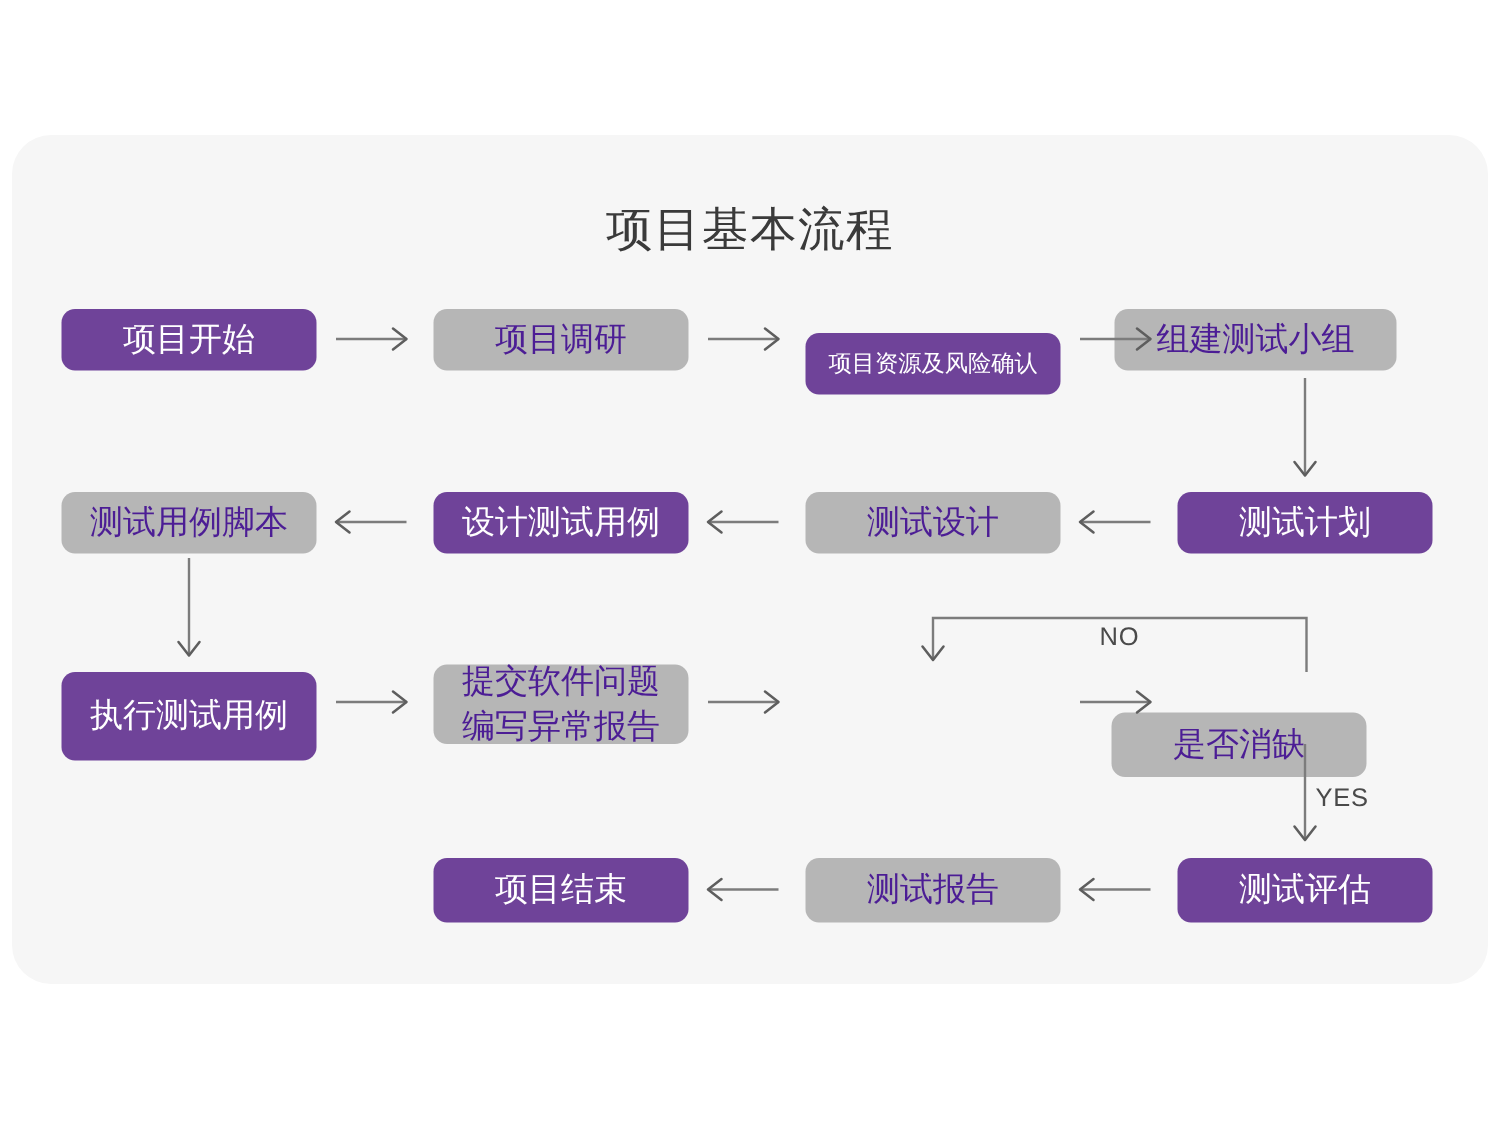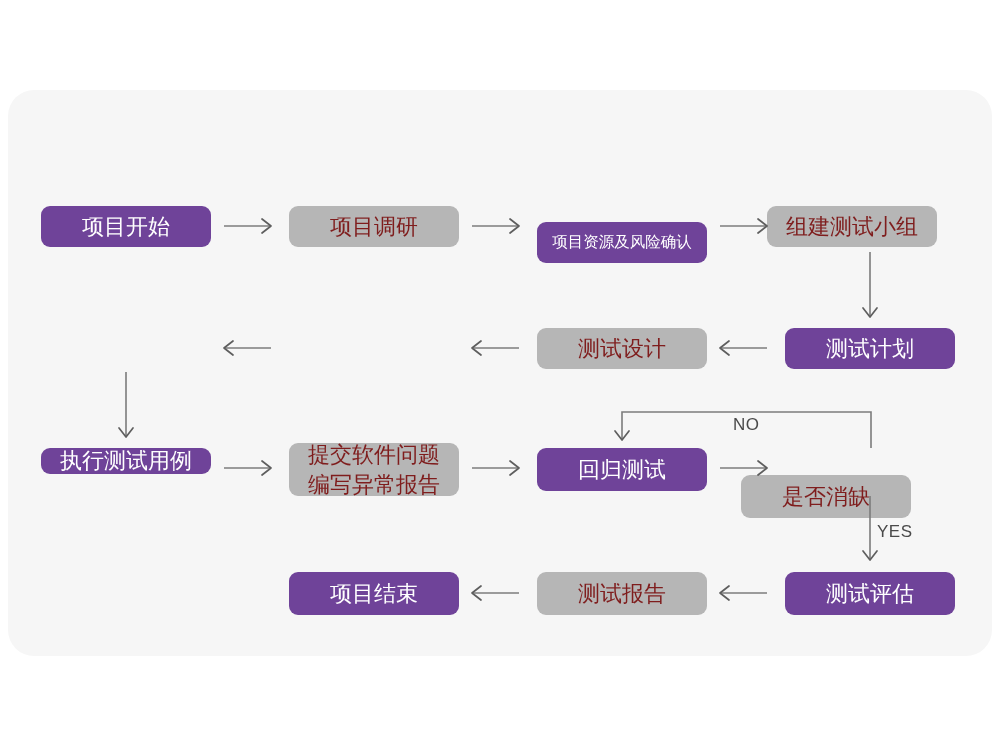--- a/index.html
+++ b/index.html
@@ -49,21 +49,21 @@
     font-family: "DejaVu Sans", "Liberation Sans", sans-serif;
     white-space: pre-line;
     padding: 0 6px;
   }
   .node.purple {
     background: #6f4399;
     color: #ffffff;
   }
   .node.gray {
     background: #b6b6b6;
-    color: #7f1d1d;
+    color: #4c1d95;
   }
   .edge-label {
     position: absolute;
     font-size: 17px;
     color: #4a4a4a;
     font-family: "Liberation Sans", "DejaVu Sans", sans-serif;
     letter-spacing: 0.5px;
   }
   svg.arrows {
     position: absolute;
@@ -77,41 +77,43 @@
   .ln { stroke: #7c7c7c; stroke-width: 1.6px; fill: none; }
   .hd { stroke: #5e5e5e; stroke-width: 1.7px; fill: none; stroke-linecap: round; stroke-linejoin: round; }
 </style>
 </head>
 <body>
 
 <div id="root">
 
   <div class="card">
 
+    <div class="title">项目基本流程</div>
 
     <div class="node purple" style="left:33px; top:116px; width:170px; height:41px;">项目开始</div>
 
     <div class="node gray" style="left:281px; top:116px; width:170px; height:41px;">项目调研</div>
 
     <div class="node purple" style="left:529px; top:116px; width:170px; height:41px; font-size:15.5px;margin-top:16px;">项目资源及风险确认</div>
 
-    <div class="node gray" style="left:759px; top:116px; width:170px; height:41px;">组建测试小组</div>
-
-
+    <div class="node gray" style="left:735px; top:116px; width:188px; height:41px;">组建测试小组</div>
+
+    <div class="node gray" style="left:33px; top:238px; width:170px; height:41px;">测试用例脚本</div>
+
+    <div class="node purple" style="left:281px; top:238px; width:170px; height:41px;">设计测试用例</div>
 
     <div class="node gray" style="left:529px; top:238px; width:170px; height:41px;">测试设计</div>
 
     <div class="node purple" style="left:777px; top:238px; width:170px; height:41px;">测试计划</div>
 
-    <div class="node purple" style="left:33px; top:358px; width:170px; height:26px;">执行测试用例</div>
+    <div class="node purple" style="left:33px; top:358px; width:170px; height:59px;">执行测试用例</div>
 
     <div class="node gray" style="left:281px; top:353px; width:170px; height:53px;">提交软件问题
 编写异常报告</div>
 
-    <div class="node purple" style="left:529px; top:358px; width:170px; height:43px;">回归测试</div>
 
     <div class="node gray" style="left:733px; top:358px; width:170px; height:43px;margin-top:27px;">是否消缺</div>
 
     <div class="node purple" style="left:281px; top:482px; width:170px; height:43px;">项目结束</div>
 
     <div class="node gray" style="left:529px; top:482px; width:170px; height:43px;">测试报告</div>
 
     <div class="node purple" style="left:777px; top:482px; width:170px; height:43px;">测试评估</div>
 
     <div class="edge-label" style="left:725px; top:325px;">NO</div>

